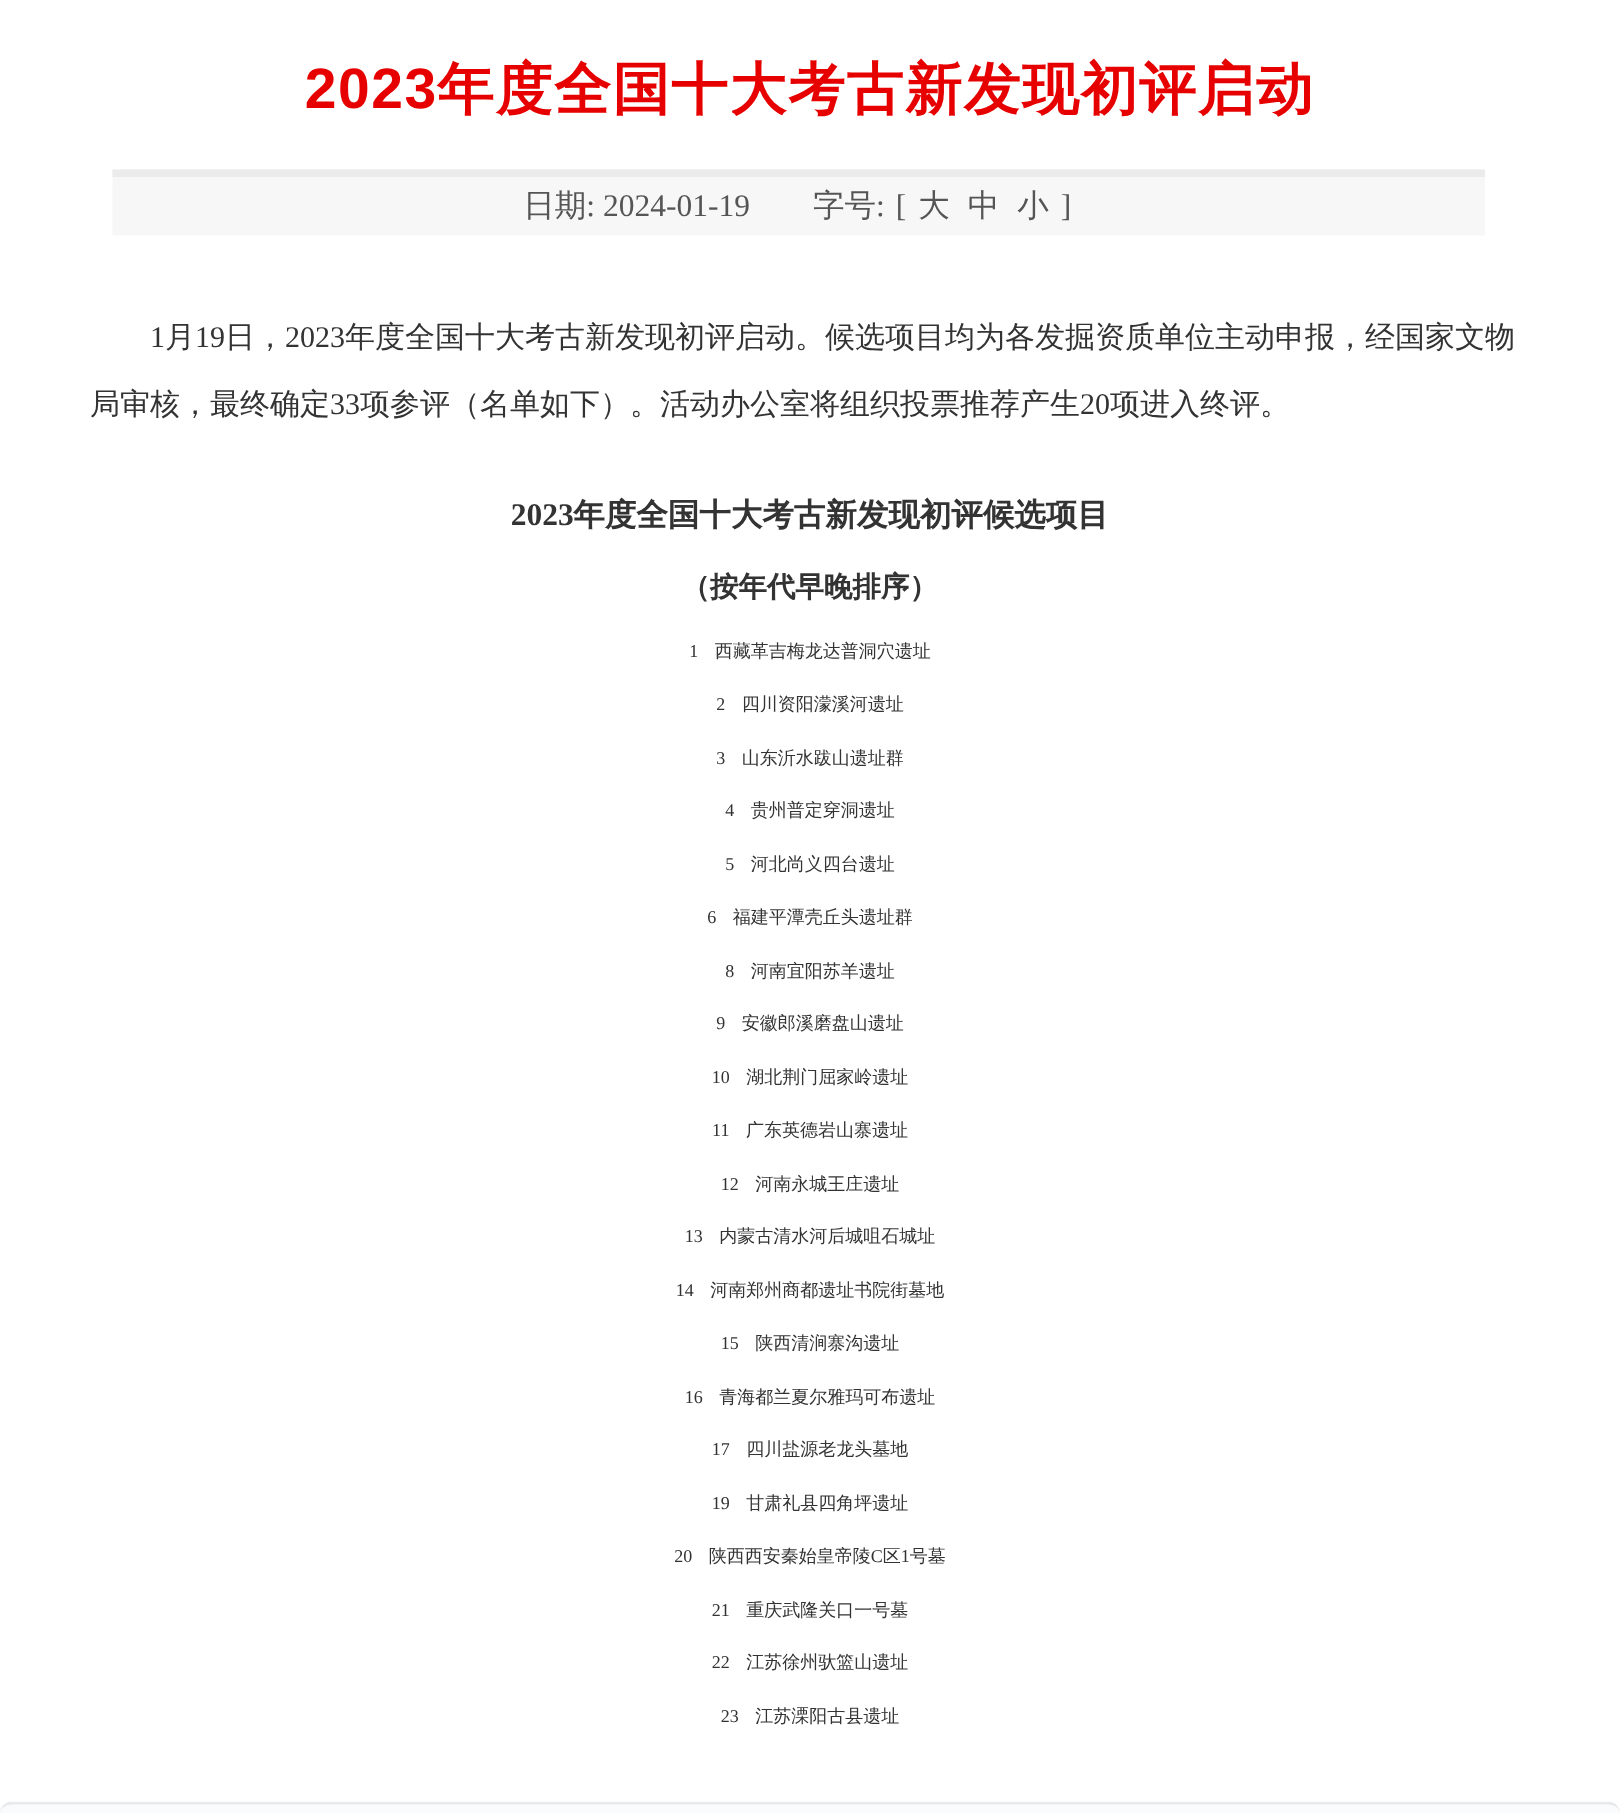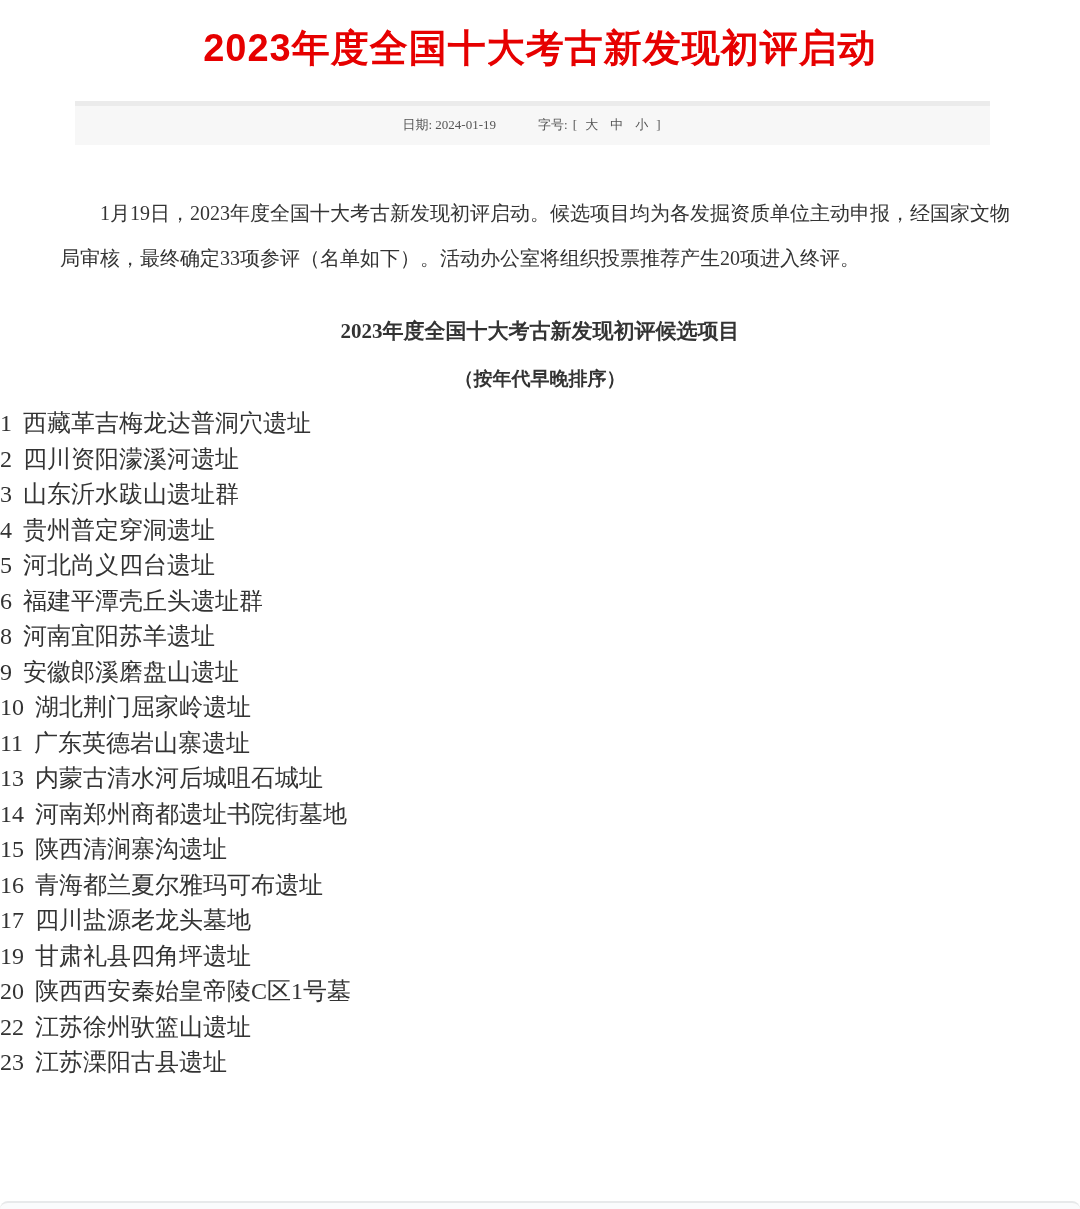--- a/index.html
+++ b/index.html
@@ -8,40 +8,40 @@
     width: 1080px;
     height: 1209px;
     background: #ffffff;
     position: relative;
     overflow: hidden;
     font-family: "Liberation Serif", "DejaVu Serif", serif;
     color: #333333;
   }
   .page-title {
     margin: 0;
-    padding-top: 28px;
+    padding-top: 40px;
     text-align: center;
     font-family: "Liberation Sans", "DejaVu Sans", sans-serif;
     font-weight: bold;
     font-size: 38px;
     line-height: 1.1;
     color: #e60000;
     letter-spacing: 1px;
   }
   .meta-bar {
     margin-left: 75px;
     margin-top: 31px;
     width: 915px;
     height: 44px;
     background: #f7f7f7;
     border-top: 5px solid #ebebeb;
     display: flex;
     align-items: center;
     justify-content: center;
-    font-size: 13px;
+    font-size: 21px;
     color: #555555;
   }
   .meta-group { display: flex; align-items: center; white-space: pre; }
   .meta-gap { width: 42px; }
   .fontsize-option { cursor: pointer; padding: 0 6px; }
   .bracket { padding: 0 2px; }
   .intro {
     margin: 46px auto 0 auto;
     margin-left: 60px;
     width: 950px;
@@ -60,24 +60,24 @@
   }
   .list-subtitle {
     margin: 21px 0 0 0;
     text-align: center;
     font-size: 19px;
     font-weight: bold;
     color: #333333;
   }
   .candidate-list { margin-top: 12px; }
   .candidate-row {
-    text-align: left;
+    text-align: center;
     height: 35.5px;
     line-height: 35.5px;
-    font-size: 24px;
+    font-size: 12px;
     color: #333333;
   }
   .candidate-row .num { margin-right: 11px; }
   .candidate-row .pill { display: inline-block; line-height: normal; vertical-align: middle; }
   .candidate-row.highlighted .pill {
     border: 4px solid #e4261c;
     padding: 3px 15px 4px 15px;
     margin: -5px 0;
     background: #ffffff;
   }
@@ -133,20 +133,23 @@
     <div class="candidate-row">
     <span class="pill"><span class="num">9</span><span>安徽郎溪磨盘山遗址</span></span>
   </div>
     <div class="candidate-row">
     <span class="pill"><span class="num">10</span><span>湖北荆门屈家岭遗址</span></span>
   </div>
     <div class="candidate-row">
     <span class="pill"><span class="num">11</span><span>广东英德岩山寨遗址</span></span>
   </div>
     <div class="candidate-row">
+    <span class="pill"><span class="num">12</span><span>河南永城王庄遗址</span></span>
+  </div>
+    <div class="candidate-row">
     <span class="pill"><span class="num">13</span><span>内蒙古清水河后城咀石城址</span></span>
   </div>
     <div class="candidate-row">
     <span class="pill"><span class="num">14</span><span>河南郑州商都遗址书院街墓地</span></span>
   </div>
     <div class="candidate-row">
     <span class="pill"><span class="num">15</span><span>陕西清涧寨沟遗址</span></span>
   </div>
     <div class="candidate-row">
     <span class="pill"><span class="num">16</span><span>青海都兰夏尔雅玛可布遗址</span></span>
@@ -154,20 +157,23 @@
     <div class="candidate-row">
     <span class="pill"><span class="num">17</span><span>四川盐源老龙头墓地</span></span>
   </div>
     <div class="candidate-row">
     <span class="pill"><span class="num">19</span><span>甘肃礼县四角坪遗址</span></span>
   </div>
     <div class="candidate-row">
     <span class="pill"><span class="num">20</span><span>陕西西安秦始皇帝陵C区1号墓</span></span>
   </div>
     <div class="candidate-row">
+    <span class="pill"><span class="num">21</span><span>重庆武隆关口一号墓</span></span>
+  </div>
+    <div class="candidate-row">
     <span class="pill"><span class="num">22</span><span>江苏徐州驮篮山遗址</span></span>
   </div>
     <div class="candidate-row">
     <span class="pill"><span class="num">23</span><span>江苏溧阳古县遗址</span></span>
   </div>
   </div>
 
 <div class="bottom-bar"></div>
 
 </body></html>

